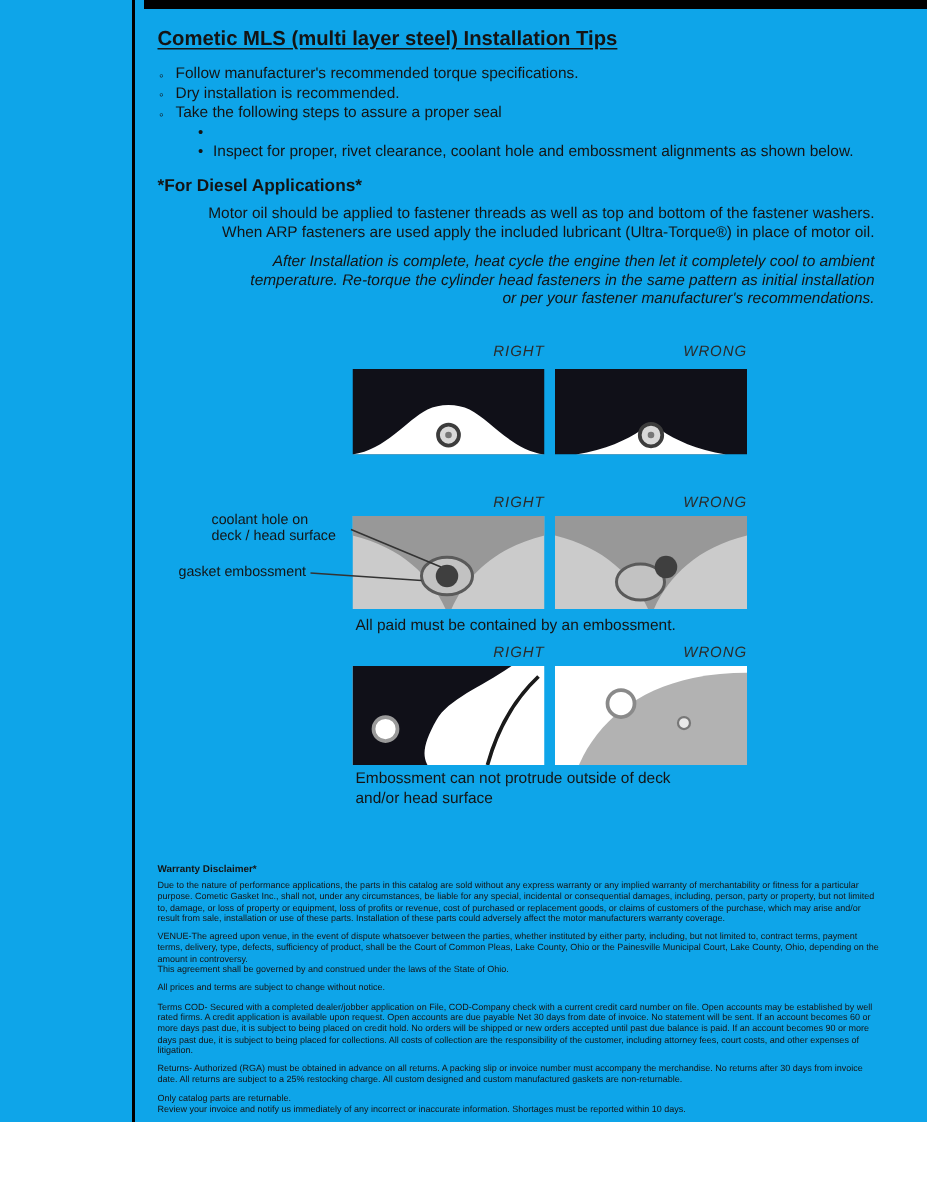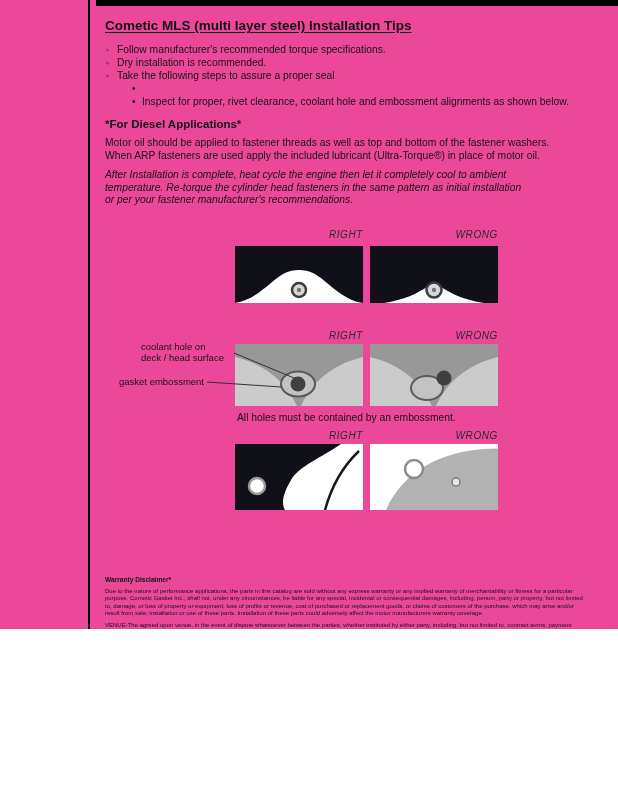--- a/index.html
+++ b/index.html
@@ -1,19 +1,19 @@
 <!DOCTYPE html>
 <html><head>
 <meta charset="utf-8">
 <style>
   html,body{margin:0;padding:0;background:#ffffff;}
   .page{
     position:relative;
-    width:618px;height:629px;
-    background:#ec4899;
+    width:618px;height:748px;
+    background:#0ea5e9;
     font-family:"Liberation Sans", sans-serif;
     color:#141414;
     overflow:hidden;
   }
   .edge-top{position:absolute;left:96px;top:0;width:522px;height:6px;background:#000;}
   .edge-left{position:absolute;left:88px;top:0;width:2px;height:800px;background:#000;}
 
   .title{
     position:absolute;left:105px;top:18px;margin:0;
     font-size:13.5px;font-weight:bold;
@@ -28,20 +28,21 @@
   .b-text{font-size:10.3px;white-space:nowrap;}
 
   .diesel-heading{
     position:absolute;left:105px;top:118px;
     font-size:11.5px;font-weight:bold;
   }
   .para{
     position:absolute;left:105px;width:478px;
     font-size:10.3px;line-height:12.7px;
     white-space:pre-line;
+    text-align:right;
   }
   .p1{top:137px;}
   .p2{top:169px;font-style:italic;}
   .note{top:207px;}
 
   .dg-label{
     position:absolute;width:128px;text-align:right;
     font-size:10px;letter-spacing:0.6px;color:#2b2b2b;font-style:italic;
   }
   .dg{position:absolute;}
@@ -136,37 +137,39 @@
     <path d="M0,0 H128 V13 C95,21 76,40 66,62 L62,62 C52,40 33,21 0,13 Z" fill="#989898"></path>
     <ellipse cx="63" cy="40" rx="17" ry="12.5" fill="#c2c2c2" stroke="#5a5a5a" stroke-width="2"></ellipse>
     <circle cx="63" cy="40" r="7.5" fill="#3f3f3f"></circle>
   </svg>
   <svg class="dg" style="left:370px;top:344px" width="128" height="62" viewBox="0 0 128 62">
     <rect x="0" y="0" width="128" height="62" fill="#cbcbcb"></rect>
     <path d="M0,0 H128 V13 C95,21 76,40 66,62 L62,62 C52,40 33,21 0,13 Z" fill="#989898"></path>
     <ellipse cx="57" cy="44" rx="16" ry="12" fill="#c2c2c2" stroke="#5a5a5a" stroke-width="2"></ellipse>
     <circle cx="74" cy="34" r="7.5" fill="#3f3f3f"></circle>
   </svg>
-  <div class="caption" style="top:412px">All holes must be contained by an embossment.</div>
+  <div class="caption" style="top:412px">All paid must be contained by an embossment.</div>
 
   <div class="dg-label" style="left:235px;top:430px">RIGHT</div>
   <div class="dg-label" style="left:370px;top:430px">WRONG</div>
 
   <svg class="dg" style="left:235px;top:444px" width="128" height="66" viewBox="0 0 128 66">
     <rect x="0" y="0" width="128" height="66" fill="#ffffff"></rect>
     <path d="M0,0 H106 C86,14 64,22 56,36 C48,50 46,59 50,66 L0,66 Z" fill="#101018"></path>
     <path d="M90,66 C96,44 106,24 124,7" fill="none" stroke="#1a1a1a" stroke-width="2.5"></path>
     <circle cx="22" cy="42" r="8" fill="#ffffff" stroke="#9a9a9a" stroke-width="2.5"></circle>
   </svg>
   <svg class="dg" style="left:370px;top:444px" width="128" height="66" viewBox="0 0 128 66">
     <rect x="0" y="0" width="128" height="66" fill="#ffffff"></rect>
     <path d="M16,66 C28,38 54,16 92,8 C104,5.5 116,4.5 128,4.5 L128,66 Z" fill="#b2b2b2"></path>
     <circle cx="44" cy="25" r="9" fill="#ffffff" stroke="#8a8a8a" stroke-width="2.5"></circle>
     <circle cx="86" cy="38" r="4" fill="#e9e9e9" stroke="#777" stroke-width="1.5"></circle>
   </svg>
+  <div class="caption" style="top:514px">Embossment can not protrude outside of deck
+and/or head surface</div>
 
   <svg class="overlay">
     <line x1="234" y1="353" x2="294" y2="378"></line>
     <line x1="207" y1="382" x2="281" y2="387"></line>
   </svg>
 
   <div class="warranty">
     <div class="w-head">Warranty Disclaimer*</div>
     <p class="wp">Due to the nature of performance applications, the parts in this catalog are sold without any express warranty or any implied warranty of merchantability or fitness for a particular purpose.  Cometic Gasket Inc., shall not, under any circumstances, be liable for any special, incidental or consequential damages, including, person, party or property, but not limited to, damage, or loss of property or equipment, loss of profits or revenue, cost of purchased or replacement goods, or claims of customers of the purchase, which may arise and/or result from sale, installation or use of these parts.  Installation of these parts could adversely affect the motor manufacturers warranty coverage.</p>
     <p class="wp tight">VENUE-The agreed upon venue, in the event of dispute whatsoever between the parties, whether instituted by either party, including, but not limited to, contract terms, payment terms, delivery, type, defects, sufficiency of product, shall be the Court of Common Pleas, Lake County, Ohio or the Painesville Municipal Court, Lake County, Ohio, depending on the amount in controversy.</p>

